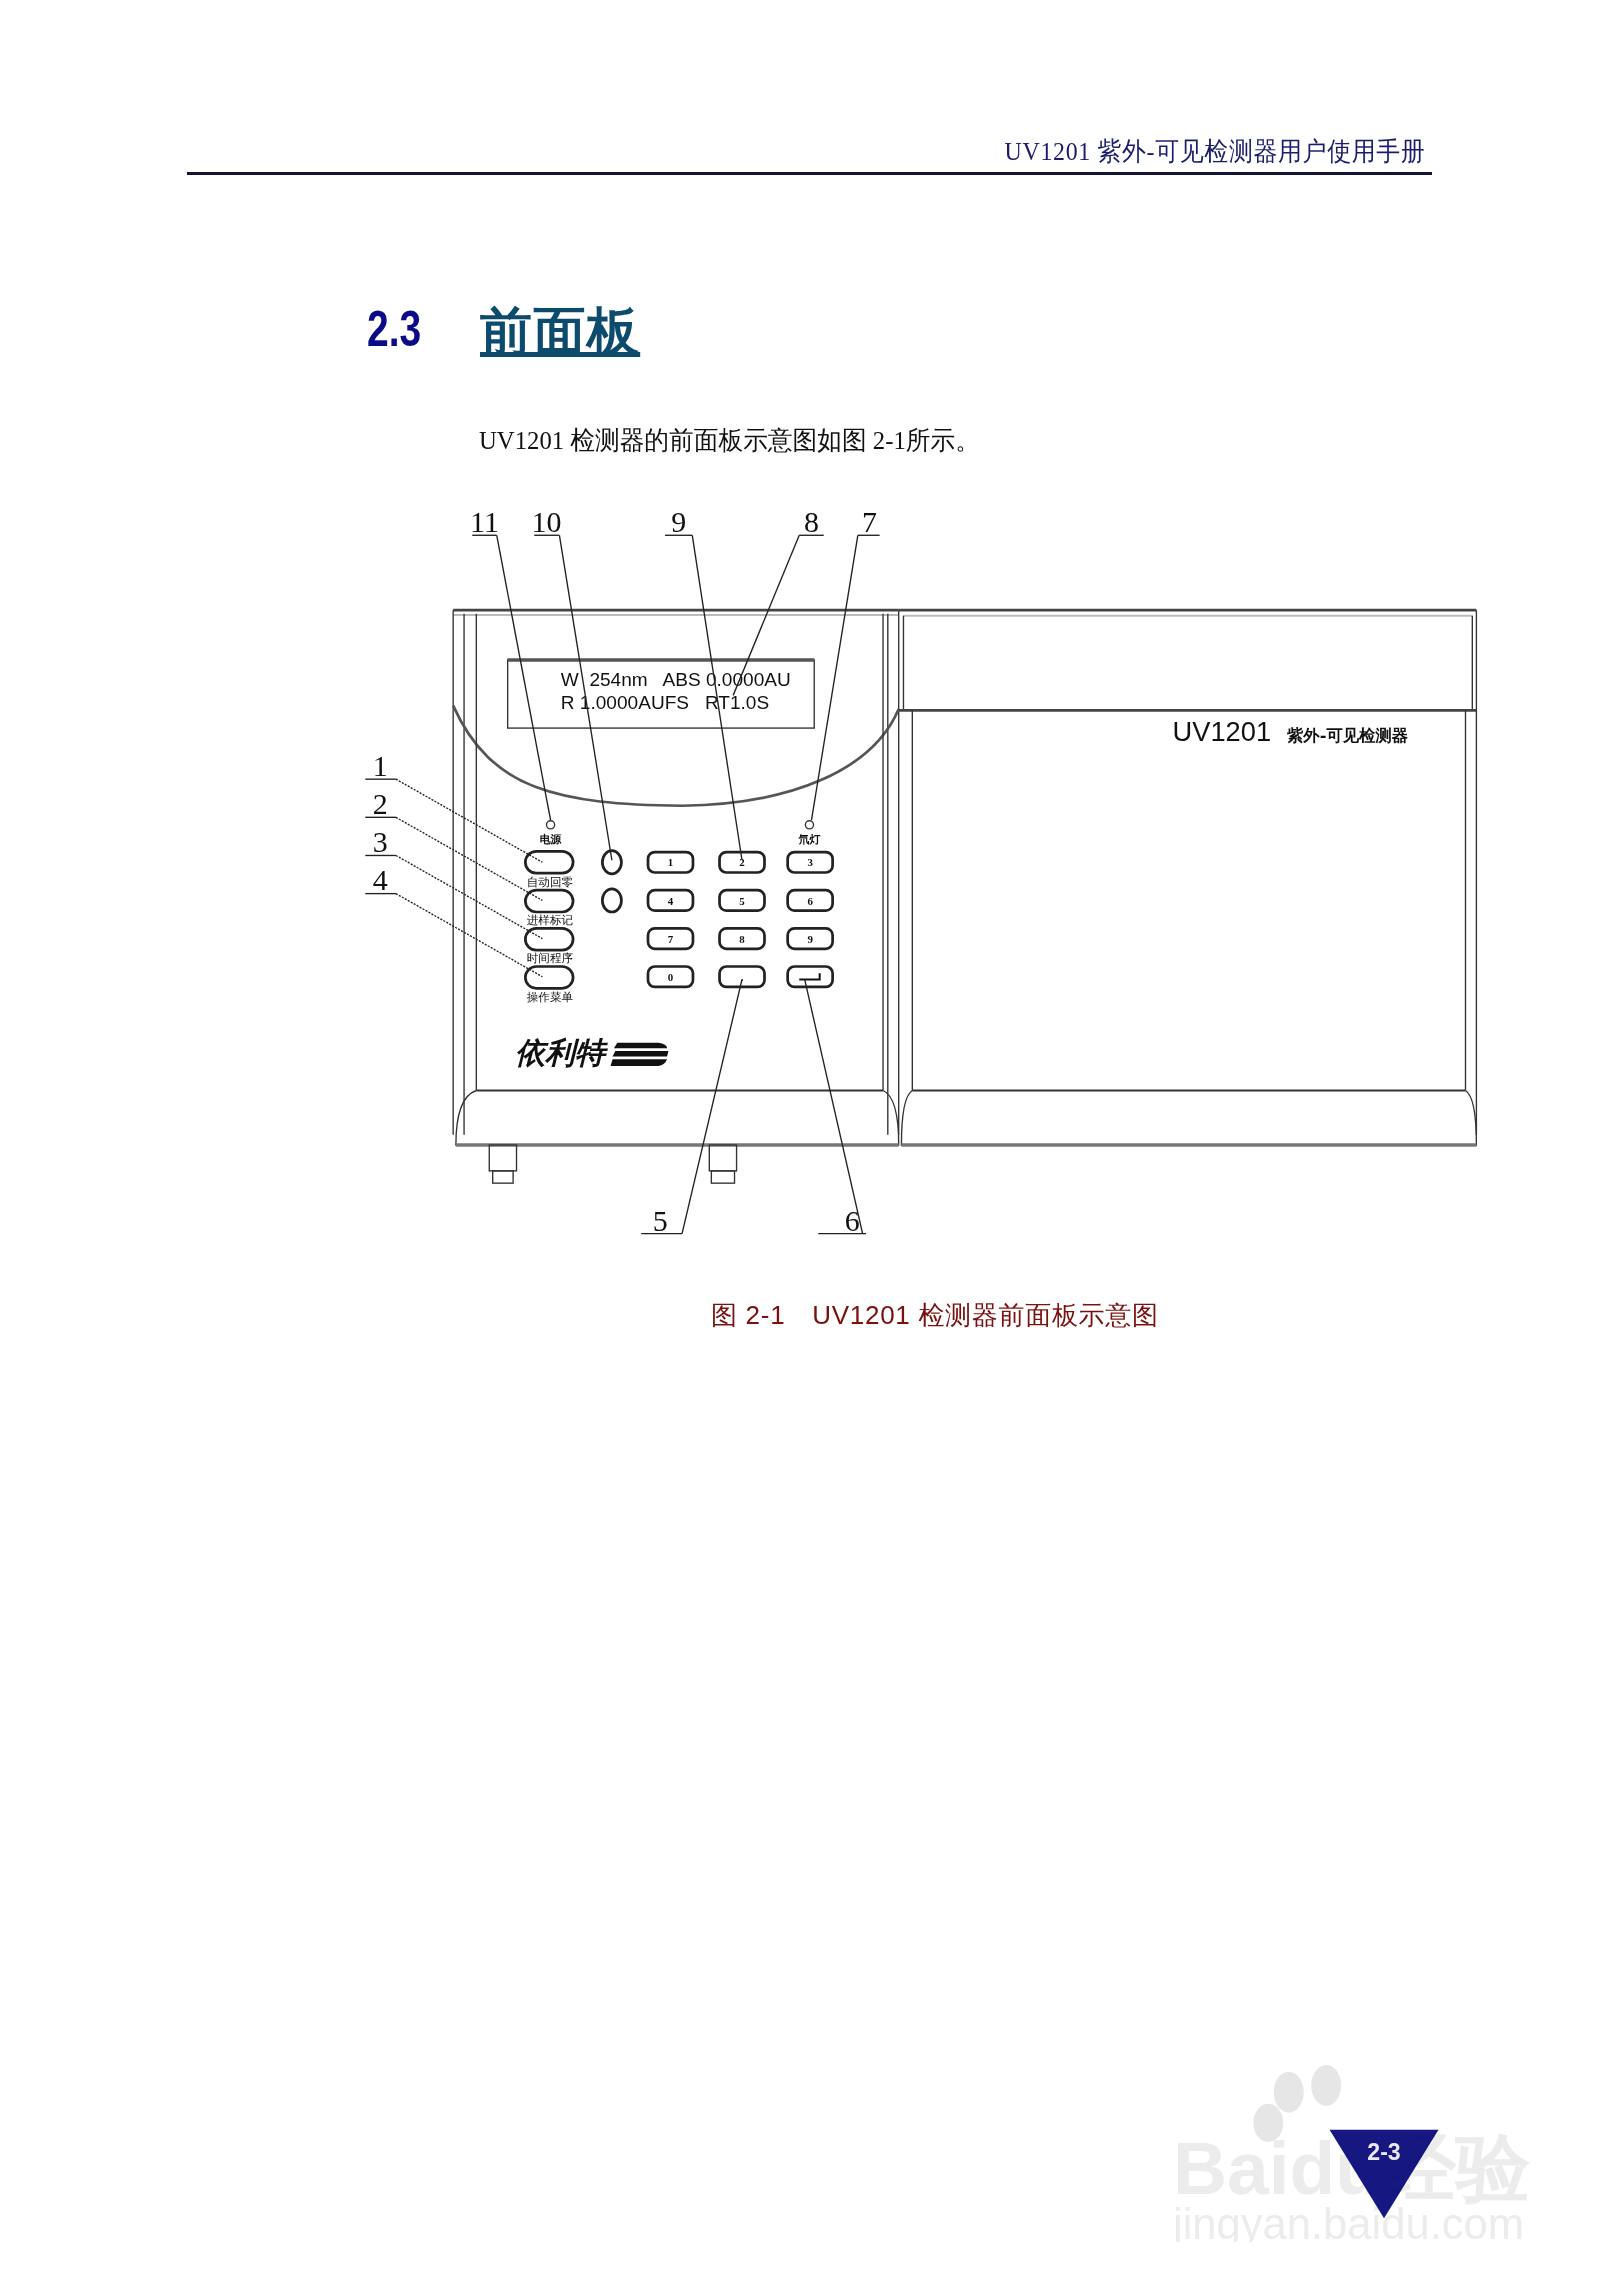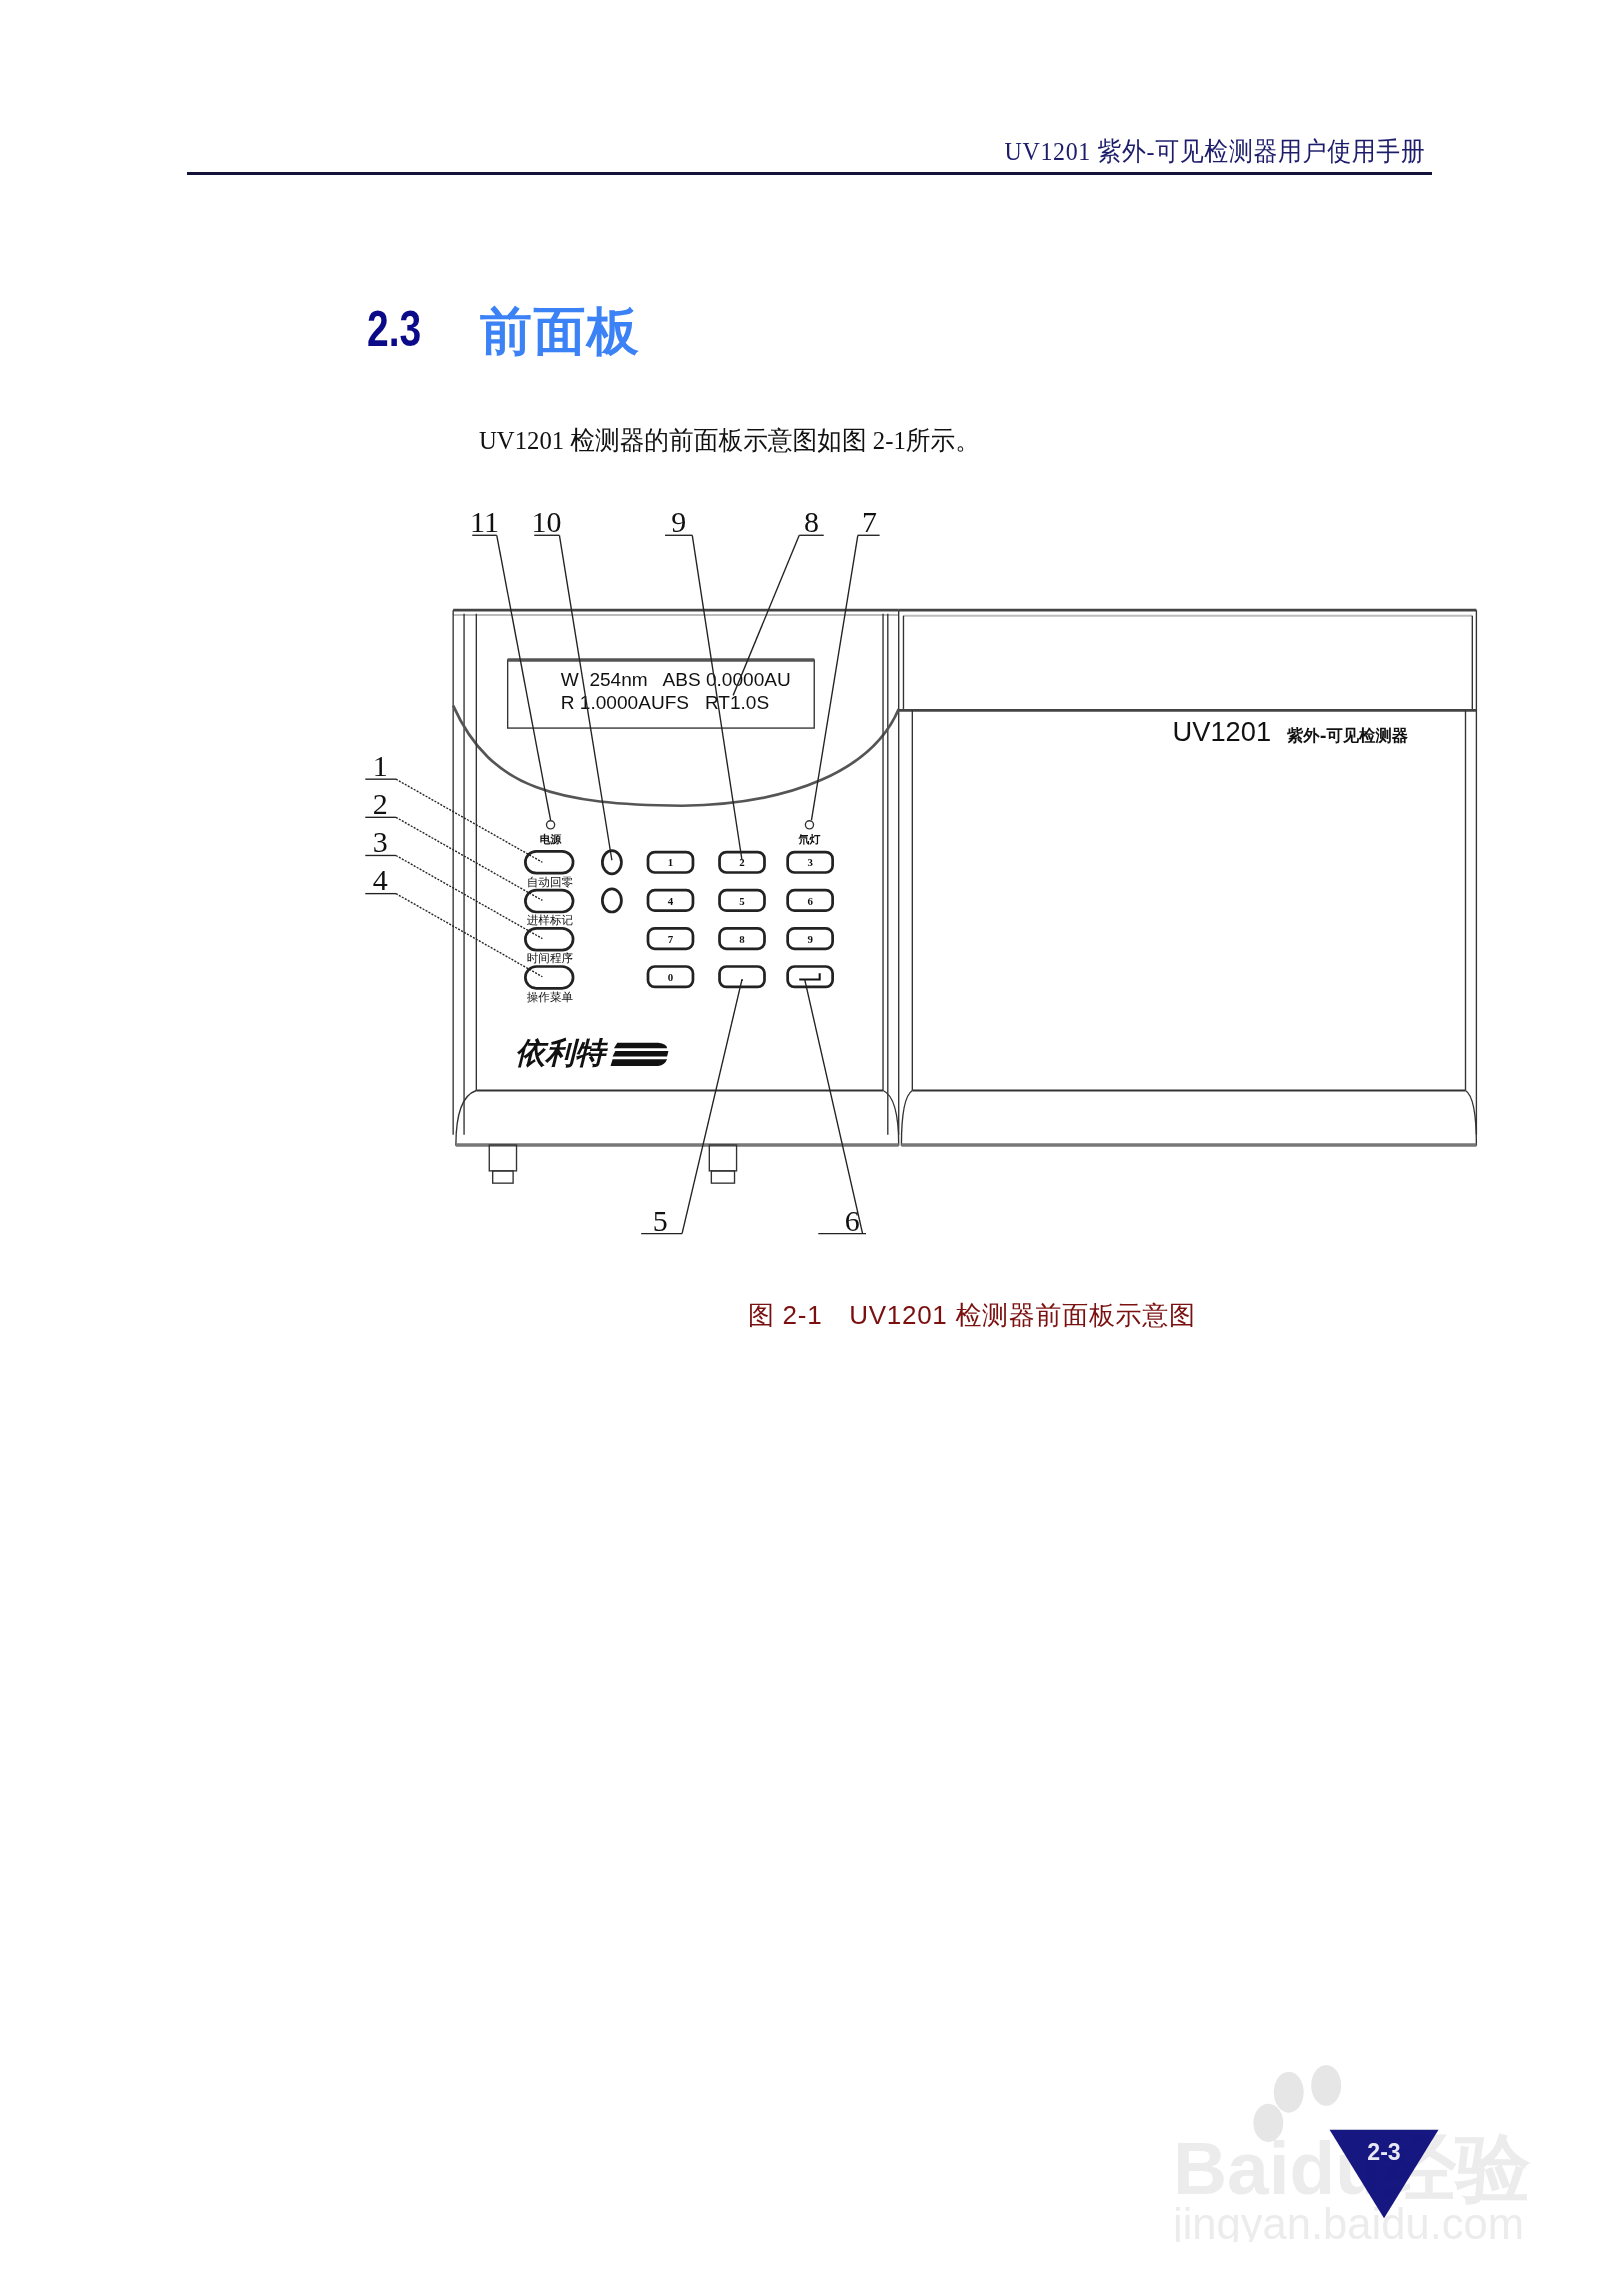--- a/index.html
+++ b/index.html
@@ -5,26 +5,26 @@
   html, body { margin:0; padding:0; background:#ffffff; }
   body { width:1623px; height:2295px; position:relative; overflow:hidden;
          font-family:"DejaVu Serif", serif; }
   .abs { position:absolute; }
   .header-title { right:198px; top:134px; font-family:"Liberation Serif","DejaVu Serif",serif;
     font-size:26px; color:#1c1c6b; letter-spacing:0.7px; transform:scaleX(0.92); transform-origin:right center; white-space:nowrap; }
   .header-rule { left:187px; top:172px; width:1245px; height:2.7px; background:#12123a; }
   .sec-num { left:367px; top:300px; font-family:"Liberation Sans","DejaVu Sans",sans-serif; font-weight:bold;
     font-size:50px; color:#0b0b8a; transform:scaleX(0.78); transform-origin:left center; }
   .sec-title { left:480px; top:297px; font-family:"DejaVu Sans",sans-serif; font-weight:bold; font-size:52px;
-    color:#3b82f6; letter-spacing:1.4px; }
+    color:#0c4a6e; letter-spacing:1.4px;text-decoration:underline; }
   .intro { left:479px; top:423px; font-family:"Liberation Serif","DejaVu Serif",serif; font-size:26px; color:#111;
     white-space:nowrap; transform:scaleX(0.95); transform-origin:left center; }
   .figure { left:341px; top:491px; width:1159px; height:763px; }
   .caption { left:711px; top:1298px; font-family:"Liberation Sans","DejaVu Sans",sans-serif; font-size:26px;
-    color:#7a1010; white-space:nowrap; letter-spacing:0.7px;margin-left:37px; }
+    color:#7a1010; white-space:nowrap; letter-spacing:0.7px; }
   .caption .gap { display:inline-block; width:27px; }
   .watermark { left:1159px; top:2065px; width:382px; height:177px; }
   svg text { font-family:"Liberation Serif","DejaVu Serif",serif; }
 </style>
 </head>
 <body>
 
 <div class="abs header-title">UV1201 紫外-可见检测器用户使用手册</div>
 <div class="abs header-rule"></div>
 

